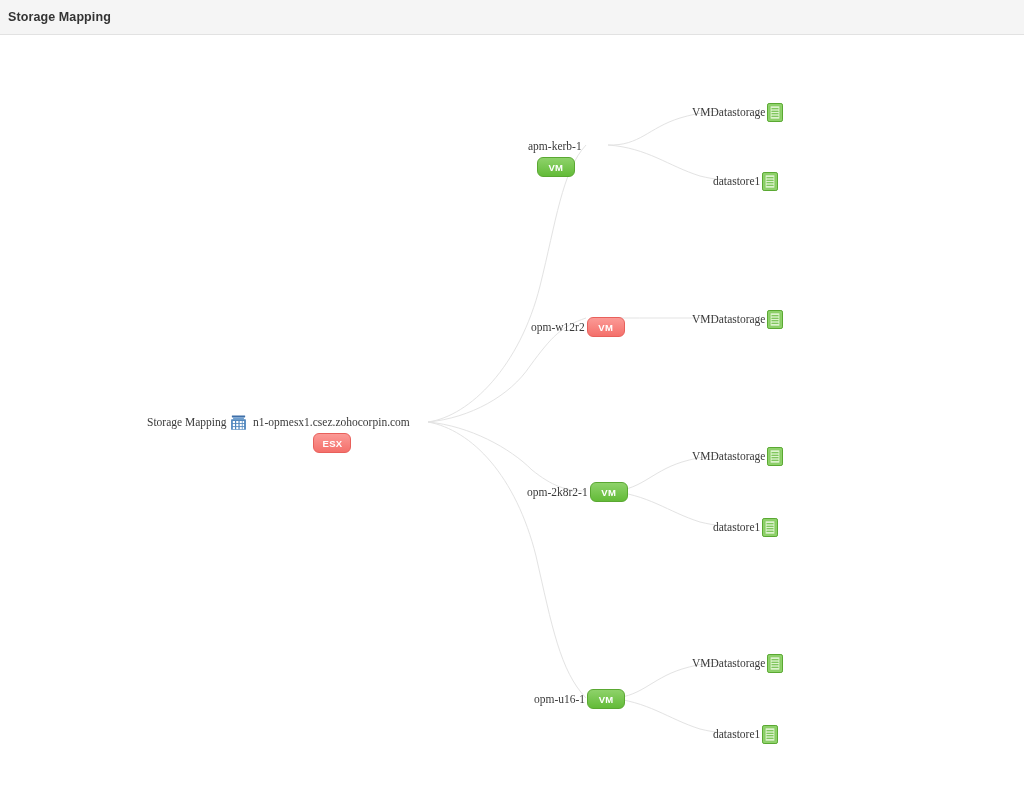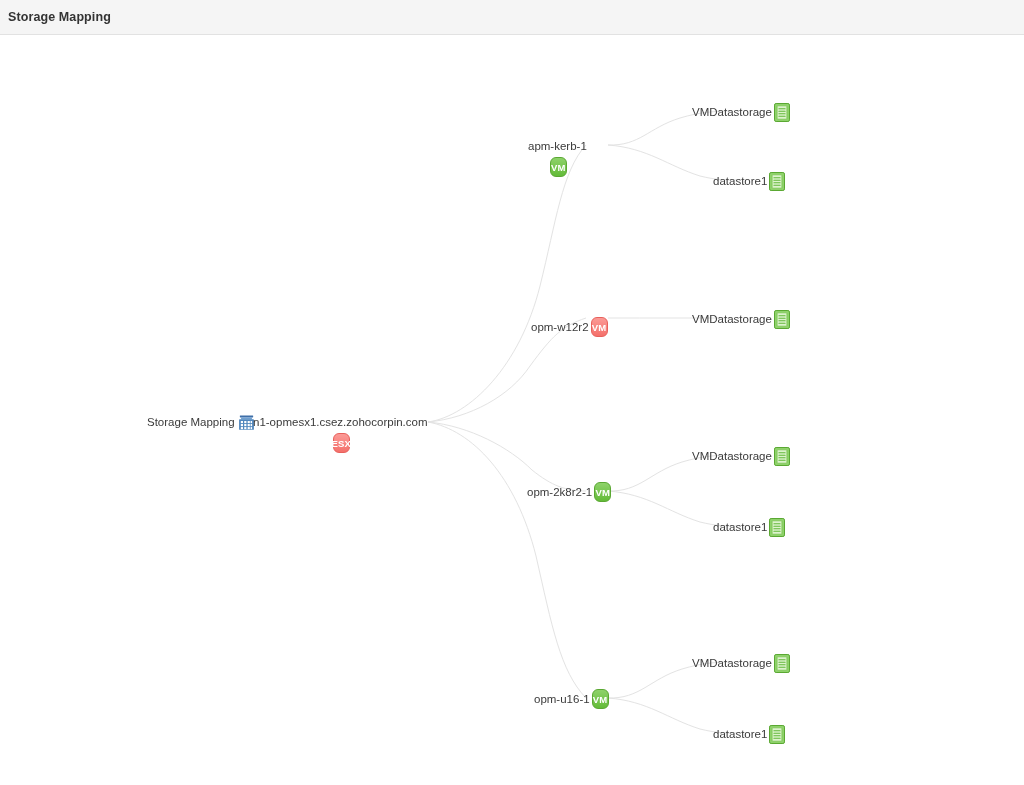--- a/index.html
+++ b/index.html
@@ -66,25 +66,25 @@
     display: flex;
     align-items: center;
     white-space: nowrap;
     height: 22px;
   }
   .node-label {
     font-size: 11.5px;
     color: #3a3a3a;
     line-height: 22px;
   }
-  .node-label.left  { margin-right: 2px; }
+  .node-label.left  { margin-right: 2px; font-family: Liberation Serif, serif; }
 
   
   .badge {
-    width: 17px;
+    width: 38px;
     height: 20px;
     border-radius: 6px;
     display: flex;
     align-items: center;
     justify-content: center;
     font-size: 9.5px;
     font-weight: bold;
     color: #ffffff;
     letter-spacing: 0.2px;
     box-sizing: border-box;

